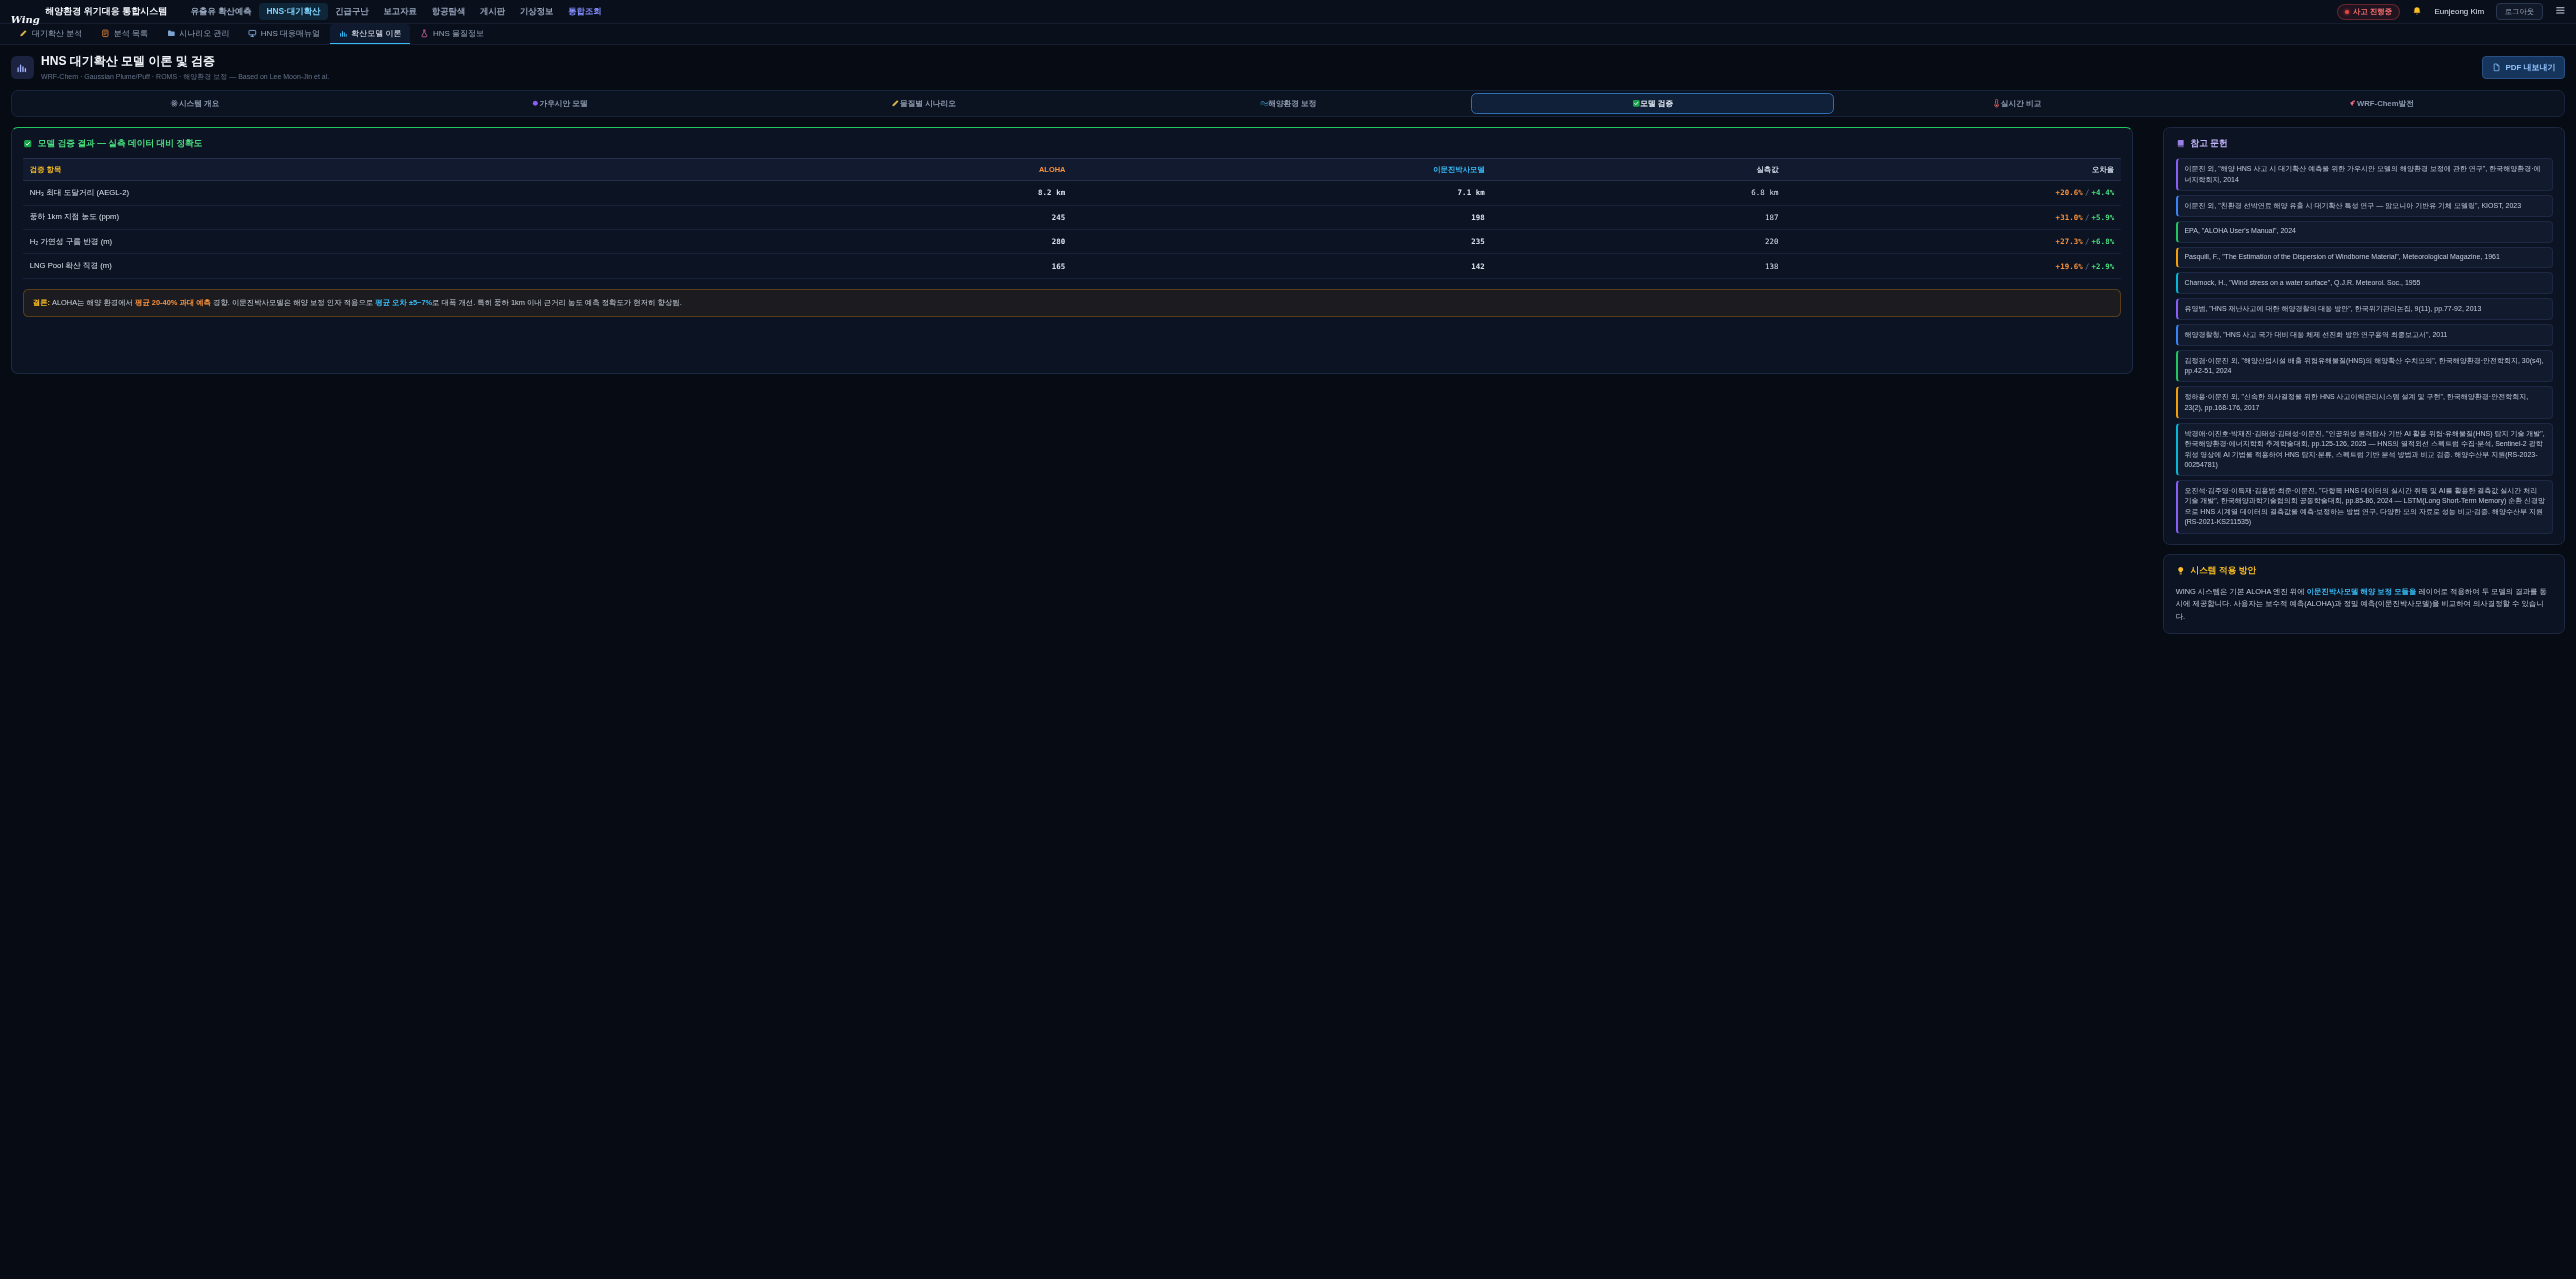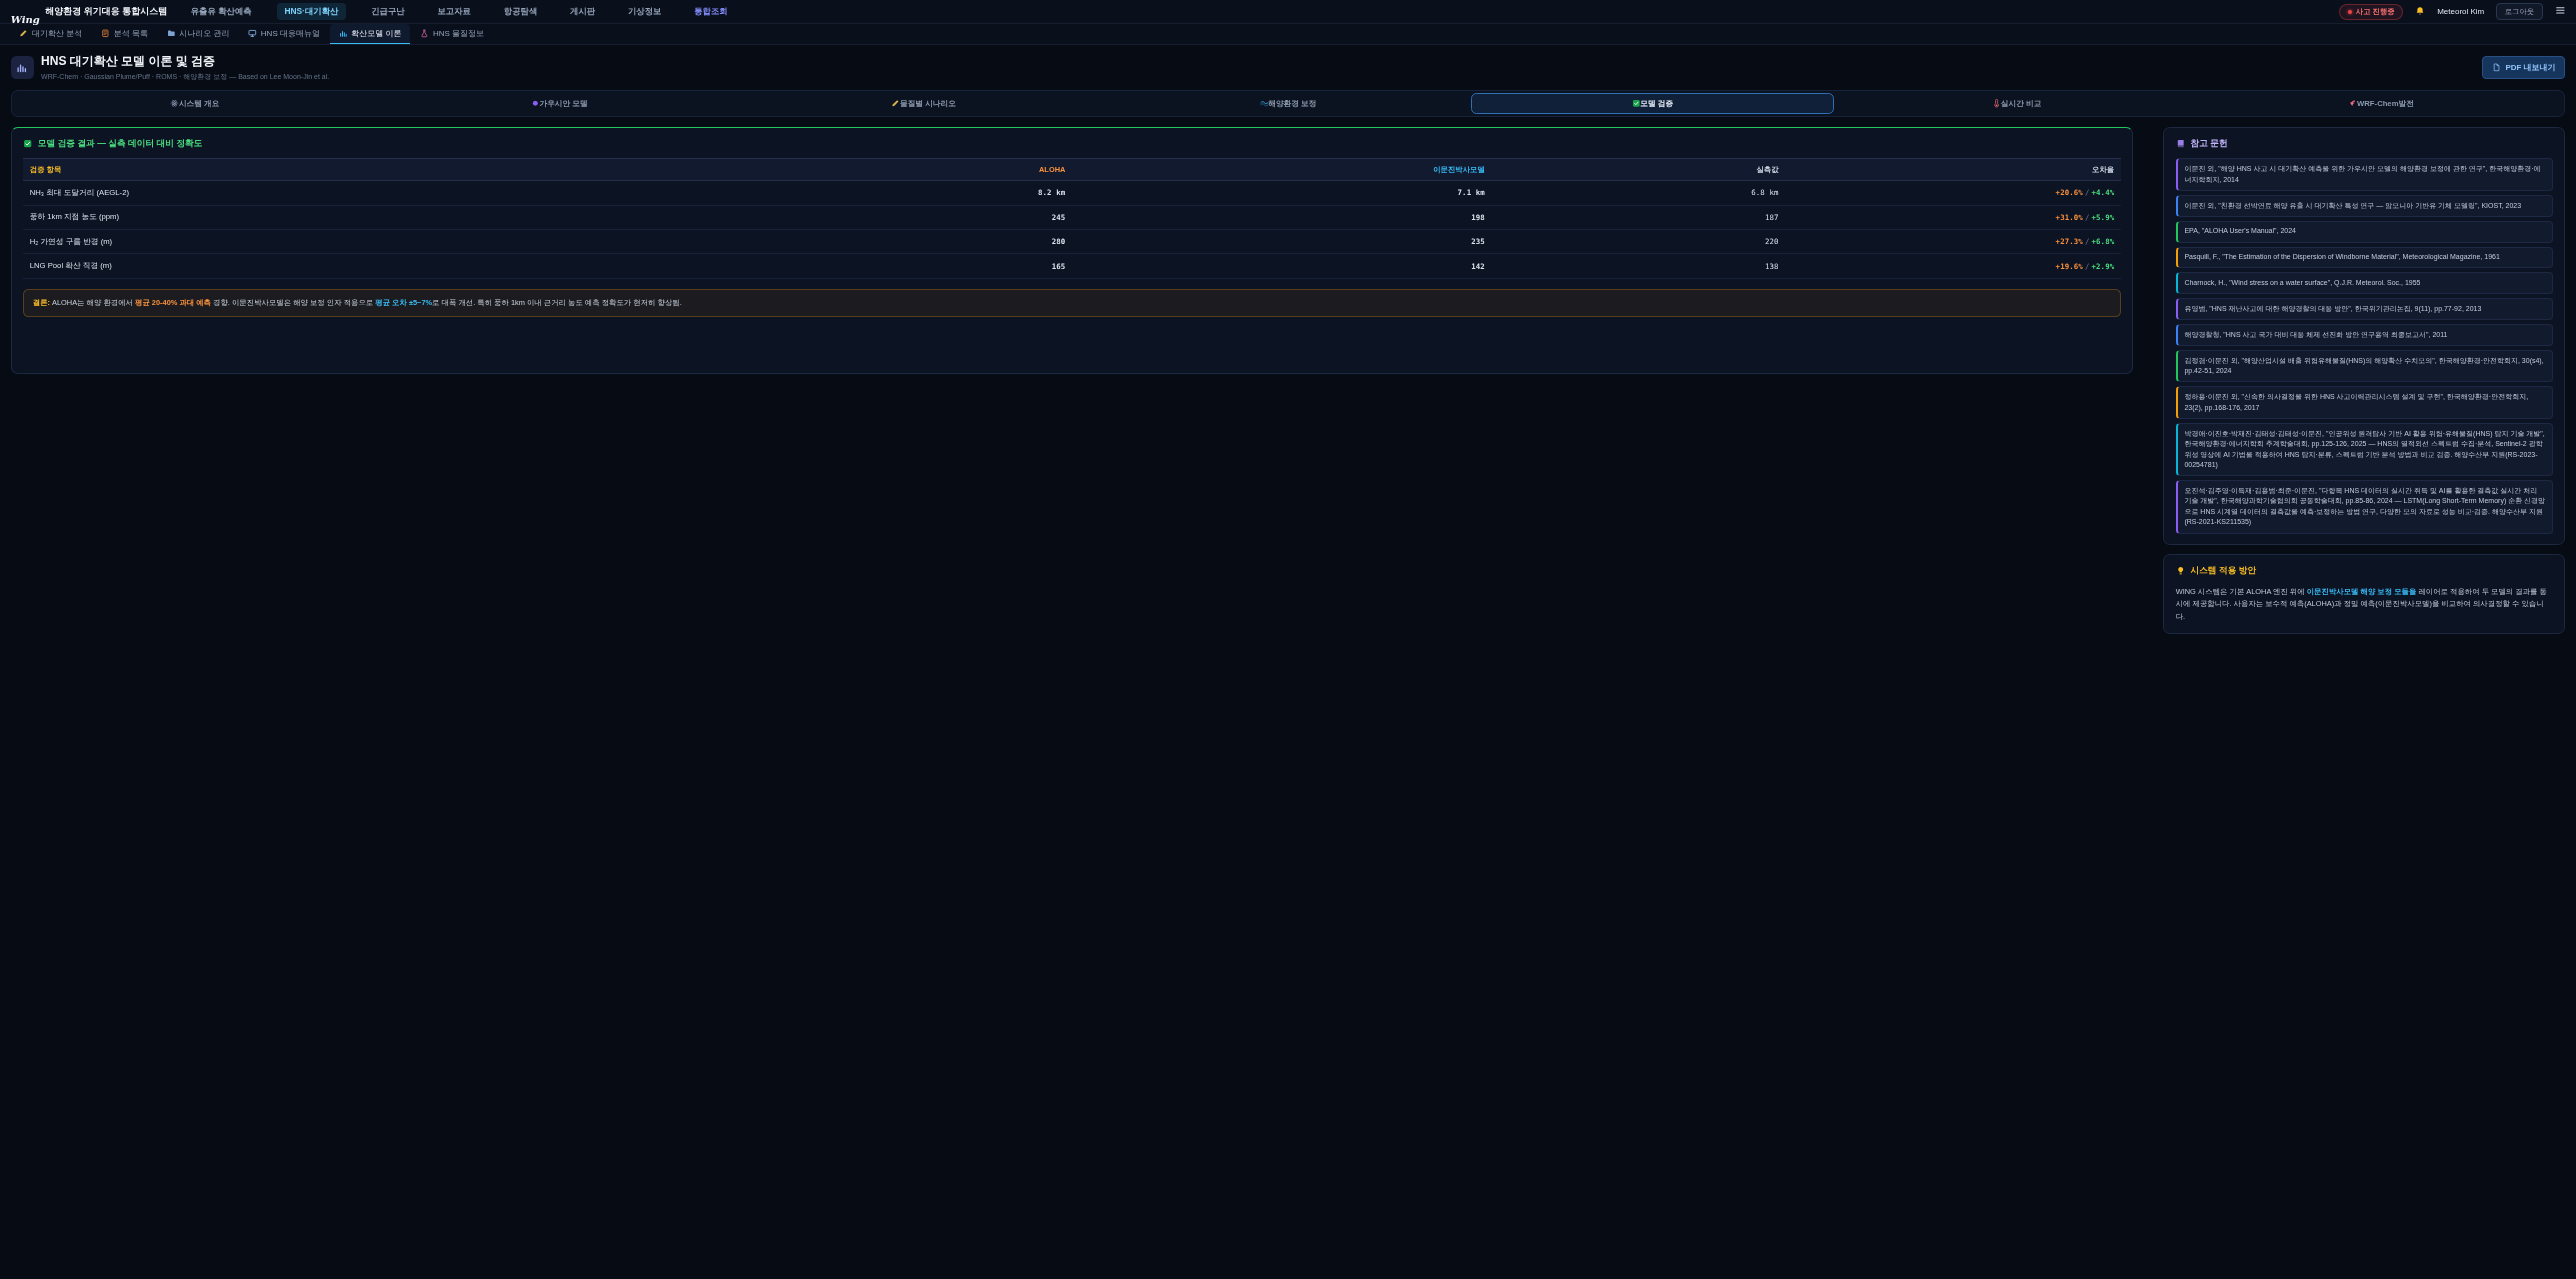--- a/index.html
+++ b/index.html
@@ -15,21 +15,21 @@
 
   
   .topbar {
     display:flex; align-items:center; gap:9.4px;
     height:24px; padding:0 10.7px;
     background:#0a0f1c; border-bottom:0.7px solid #151d2e;
   }
   .brand { display:flex; align-items:center; gap:5.4px; white-space:nowrap; }
   .logo { font-family:"DejaVu Serif",serif; font-style:italic; font-weight:700; font-size:10px; color:#f1f5f9; cursor:pointer;margin-top:16px; }
   .brand-title { font-weight:700; font-size:9px; color:#f1f5f9; }
-  .mainnav { display:flex; align-items:center; gap:18px; margin-left:6.7px; }
+  .mainnav { display:flex; align-items:center; gap:0; margin-left:6.7px; }
   .nav-item { padding:3.4px 7.4px; font-size:8.4px; font-weight:600; color:#94a3b8; border-radius:4px; cursor:pointer; white-space:nowrap; text-decoration:none; }
   .nav-item.active { color:#7dd3fc; background:rgba(56,189,248,.13); }
   .nav-item.accent { color:#818cf8; }
   .top-right { margin-left:auto; display:flex; align-items:center; gap:12px; }
   .incident-badge { display:inline-flex; align-items:center; gap:4px; font-size:7.4px; font-weight:600; color:var(--red,#f87171);
     background:rgba(239,68,68,.10); border:0.7px solid rgba(239,68,68,.35); padding:2px 7.4px; border-radius:670px; cursor:pointer; white-space:nowrap; }
   .incident-dot { width:4px; height:4px; border-radius:50%; background:#ef4444; box-shadow:0 0 3.4px #ef4444; }
   .bell { color:var(--amber,#fbbf24); cursor:pointer; }
   .bell .ic { width:10px; height:10px; }
   .user-name { font-size:8px; color:#e2e8f0; white-space:nowrap; }
@@ -143,21 +143,21 @@
       <span>사고 진행중</span>
     </span>
     <span class="bell">
       <span class="ic">
           <svg viewBox="0 0 16 16">
             <path d="M8 1.8a4.2 4.2 0 0 0-4.2 4.2v2.6L2.6 10.8h10.8l-1.2-2.2V6A4.2 4.2 0 0 0 8 1.8z" fill="currentColor"></path>
             <path d="M6.4 12.4a1.7 1.7 0 0 0 3.2 0z" fill="currentColor"></path>
           </svg>
         </span>
     </span>
-    <span class="user-name">Meteorol Kim</span>
+    <span class="user-name">Eunjeong Kim</span>
     <button class="logout">로그아웃</button>
     <span class="hamburger">
       <span class="ic">
           <svg viewBox="0 0 16 16">
             <path d="M2.5 4h11M2.5 8h11M2.5 12h11" stroke="currentColor" stroke-width="1.5" stroke-linecap="round"></path>
           </svg>
         </span>
     </span>
   </div>
 </header>

